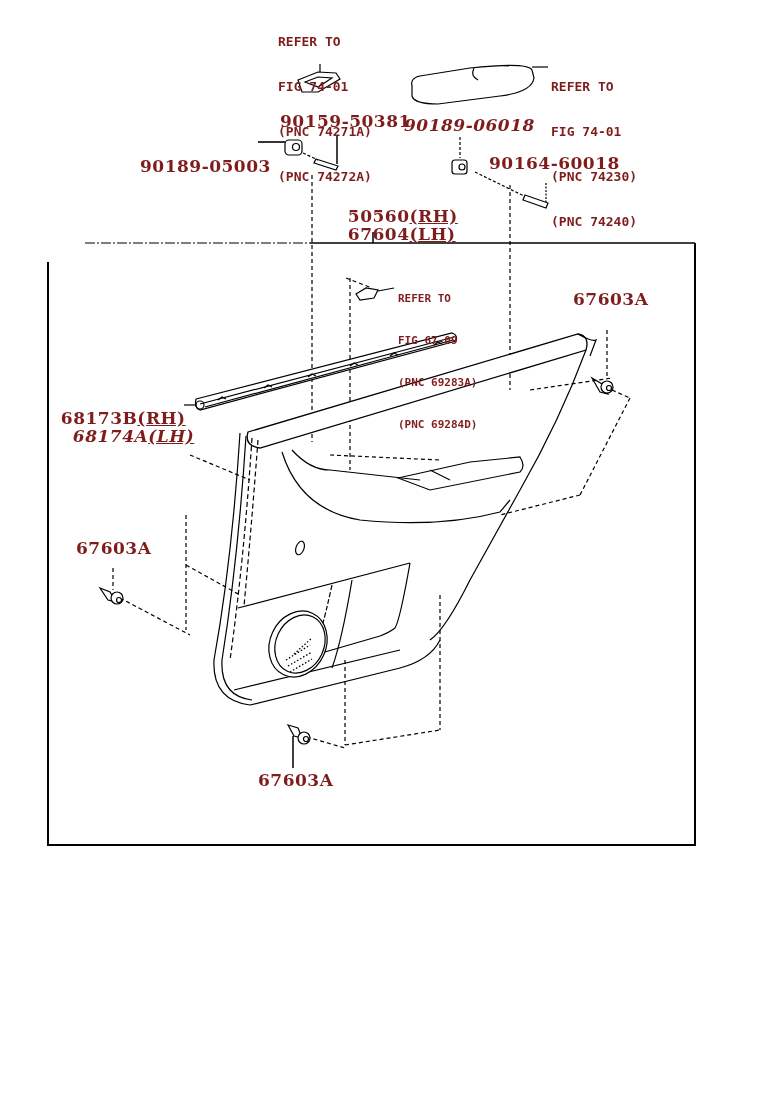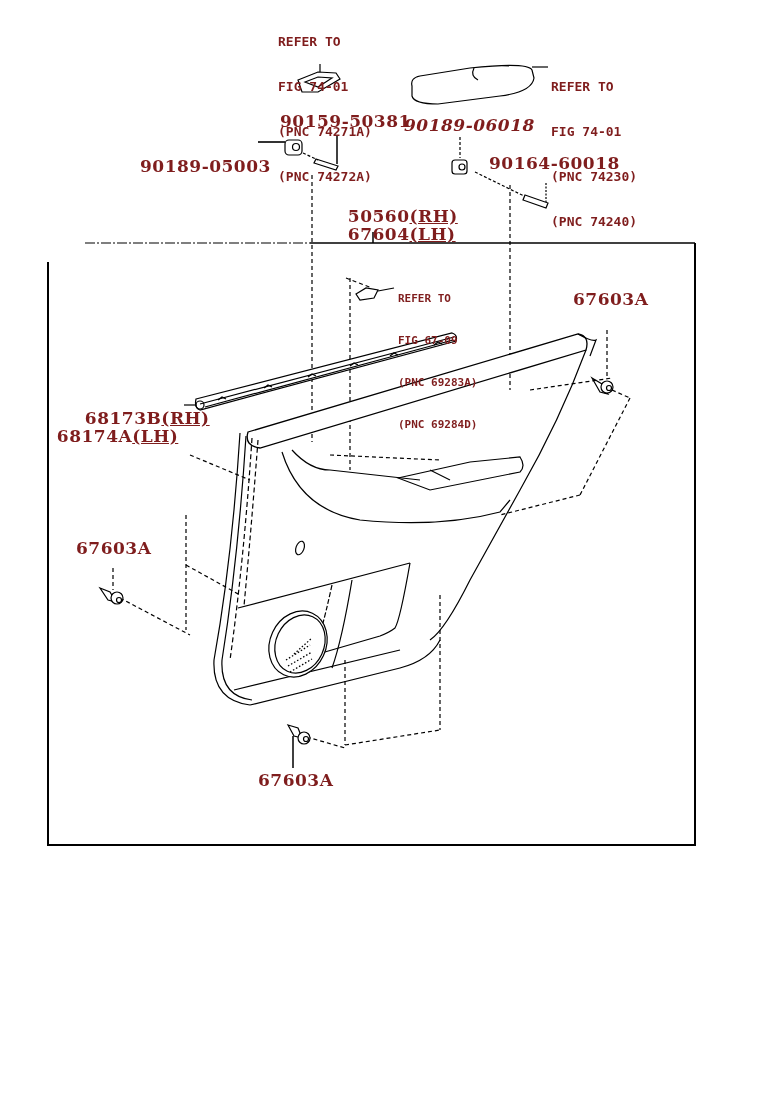--- a/index.html
+++ b/index.html
@@ -188,23 +188,23 @@
 
 <div class="lbl refsm" style="left:398px; top:264px;">
   <div>REFER TO</div>
   <div>FIG 67-09</div>
   <div>(PNC 69283A)</div>
   <div>(PNC 69284D)</div>
 </div>
 
 <div class="lbl bold" style="left:573px; top:291px;">67603A</div>
 
-<div class="lbl bold" style="left:72px; top:393px;">
+<div class="lbl bold" style="left:48px; top:393px;">
   <span>68173B</span><span class="u">(RH)</span>
 </div>
-<div class="lbl bold" style="left:44px; top:411px;">
+<div class="lbl bold" style="left:60px; top:411px;font-style:italic;">
   <span>68174A</span><span class="u">(LH)</span>
 </div>
 
 <div class="lbl bold" style="left:76px; top:540px;">67603A</div>
 <div class="lbl bold" style="left:258px; top:772px;">67603A</div>
 
 <div class="lbl code" style="left:682px; top:1129px;">672609B</div>
 
 </body></html>

